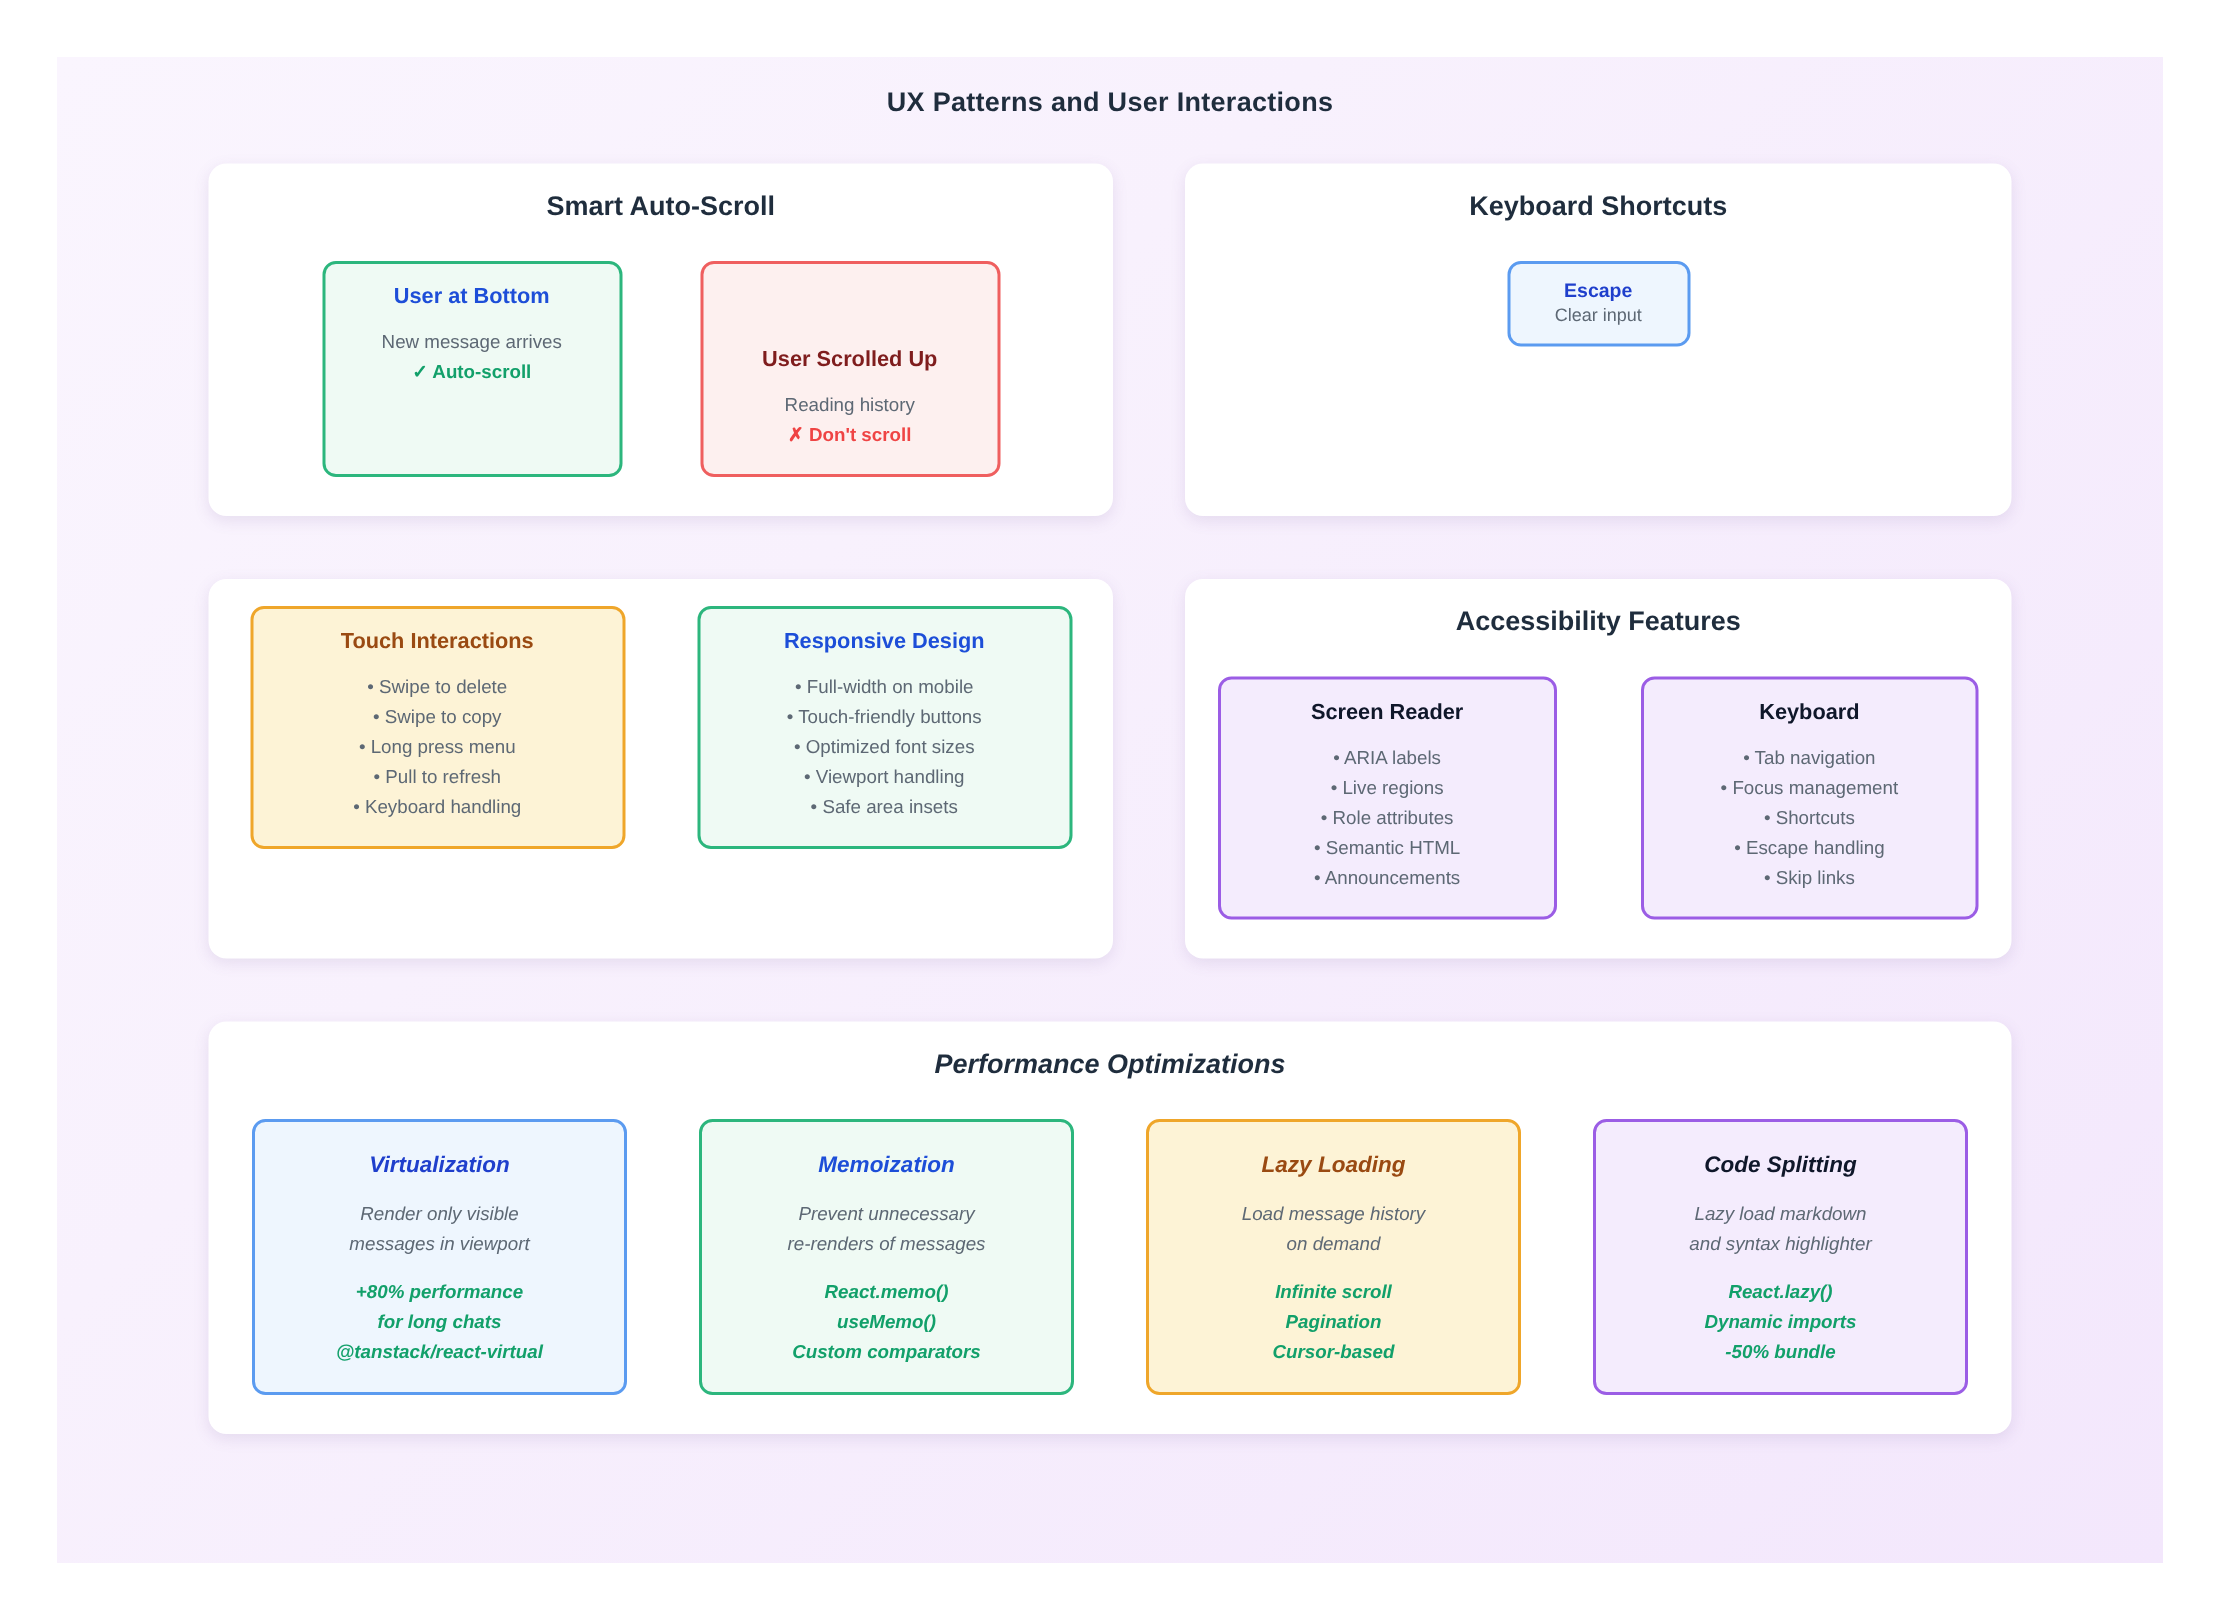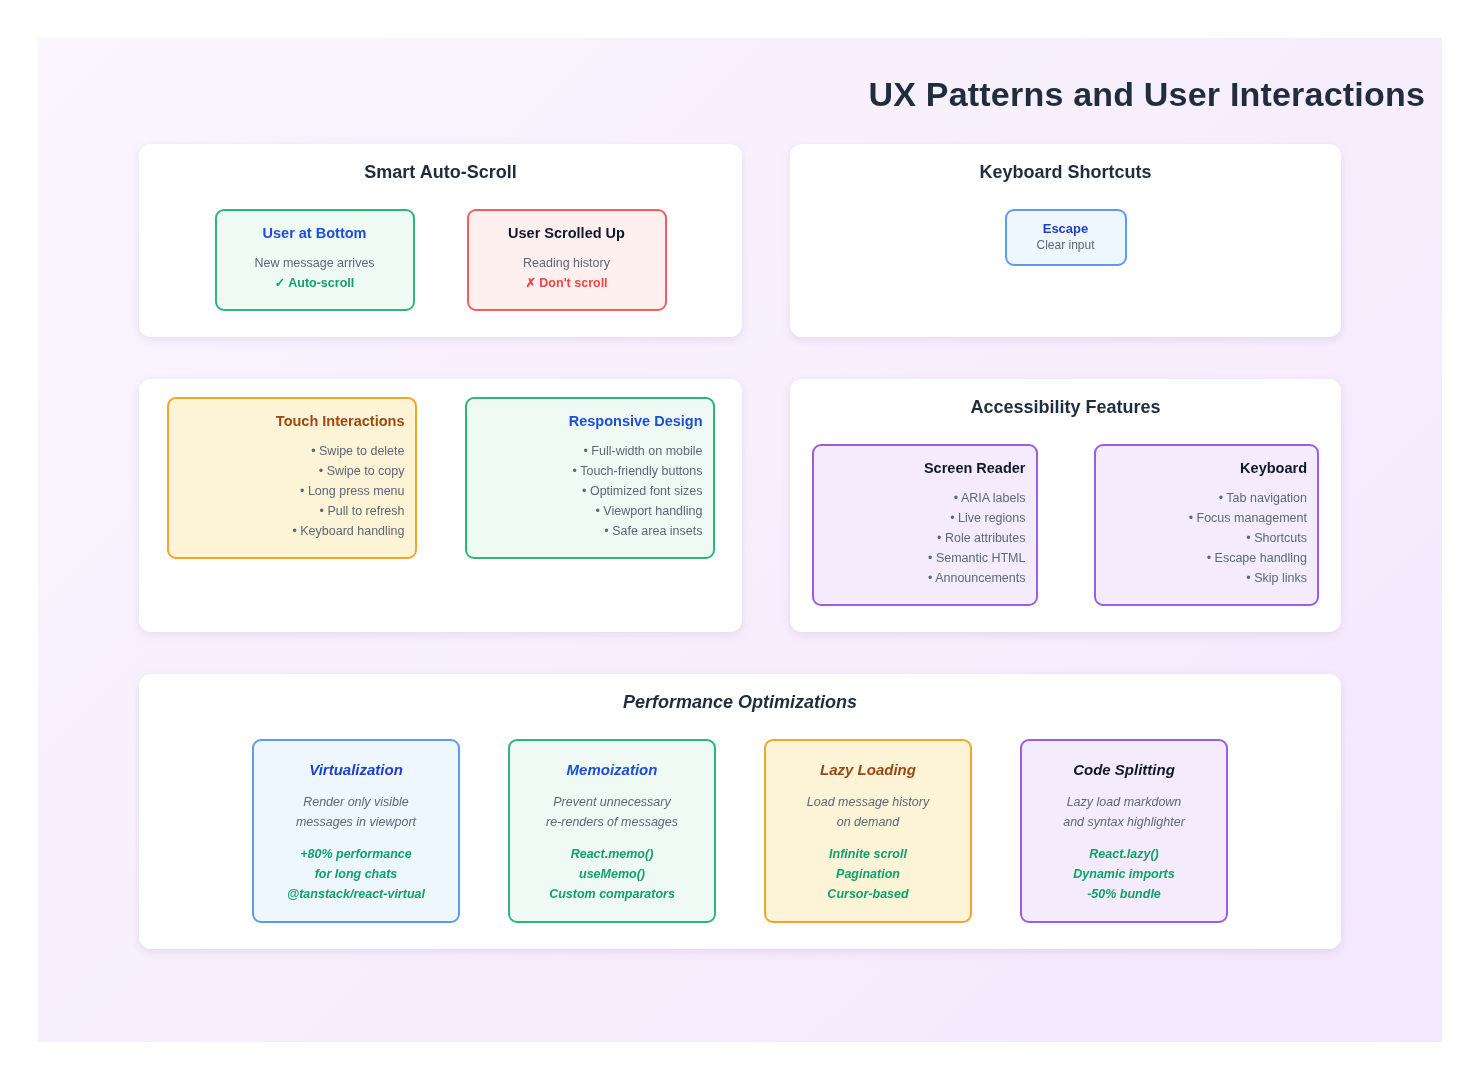--- a/index.html
+++ b/index.html
@@ -16,26 +16,26 @@
   .page {
     position: absolute;
     left: 38px;
     top: 38px;
     width: 1404px;
     height: 1004px;
     background: linear-gradient(135deg, #faf5fe 0%, #f8f1fd 35%, #f3e7fc 100%);
     box-sizing: border-box;
   }
   .page-title {
-    text-align: right;
-    font-size: 34px;
+    text-align: center;
+    font-size: 18px;
     font-weight: bold;
     color: #1f2d3d;
     letter-spacing: 0.2px;
-    margin: 17px;
+    margin: 0;
     padding-top: 20px;
   }
 
   .grid {
     display: grid;
     grid-template-columns: 603px 551px;
     column-gap: 48px;
     justify-content: center;
     margin-top: 30px;
   }
@@ -74,21 +74,21 @@
     line-height: 20px;
   }
   .box-line.accent { font-weight: bold; }
 
   
   .pal-green  { border-color: #2cb67d; background: #effaf4; }
   .pal-green  .box-title { color: #1d4ed8; }
   .pal-greenA { color: #12a06a; }
 
   .pal-red   { border-color: #ef5f5f; background: #fdf0ef; }
-  .pal-red   .box-title { color: #0f172a; }
+  .pal-red   .box-title { color: #7f1d1d; margin-top: 42px; }
   .pal-redA  { color: #ef4444; }
 
   .pal-yellow { border-color: #efa62a; background: #fdf3d6; }
   .pal-yellow .box-title { color: #9a4a12; }
 
   .pal-purple { border-color: #9b5de5; background: #f4ecfd; }
   .pal-purple .box-title { color: #0f172a; }
 
   .pal-blue  { border-color: #5b9bf0; background: #eef6fe; }
   .pal-blue  .box-title { color: #1f3fcc; }
@@ -128,34 +128,34 @@
     color: #5d6874;
     line-height: 17px;
   }
 
   
   .two-row {
     display: flex;
     justify-content: center;
     gap: 48px;
   }
-  .two-row .box { width: 250px; text-align: right; }
+  .two-row .box { width: 250px; }
   .acc-row .box { width: 228px; }
   .acc-row { gap: 56px; }
 
   
   .perf-card { margin: 42px auto 0 auto; width: 1202px; font-style: italic; }
   .perf-row {
     display: flex;
     justify-content: center;
     gap: 48px;
     margin-top: 6px;
   }
   .perf-row .box {
-    width: 208px;
+    width: 250px;
     min-height: 184px;
     padding-top: 20px;
   }
   .perf-row .box-title { font-size: 15px; margin-bottom: 14px; }
   .perf-gap { height: 12px; }
 </style>
 </head>
 <body>
 
 <div class="page">

